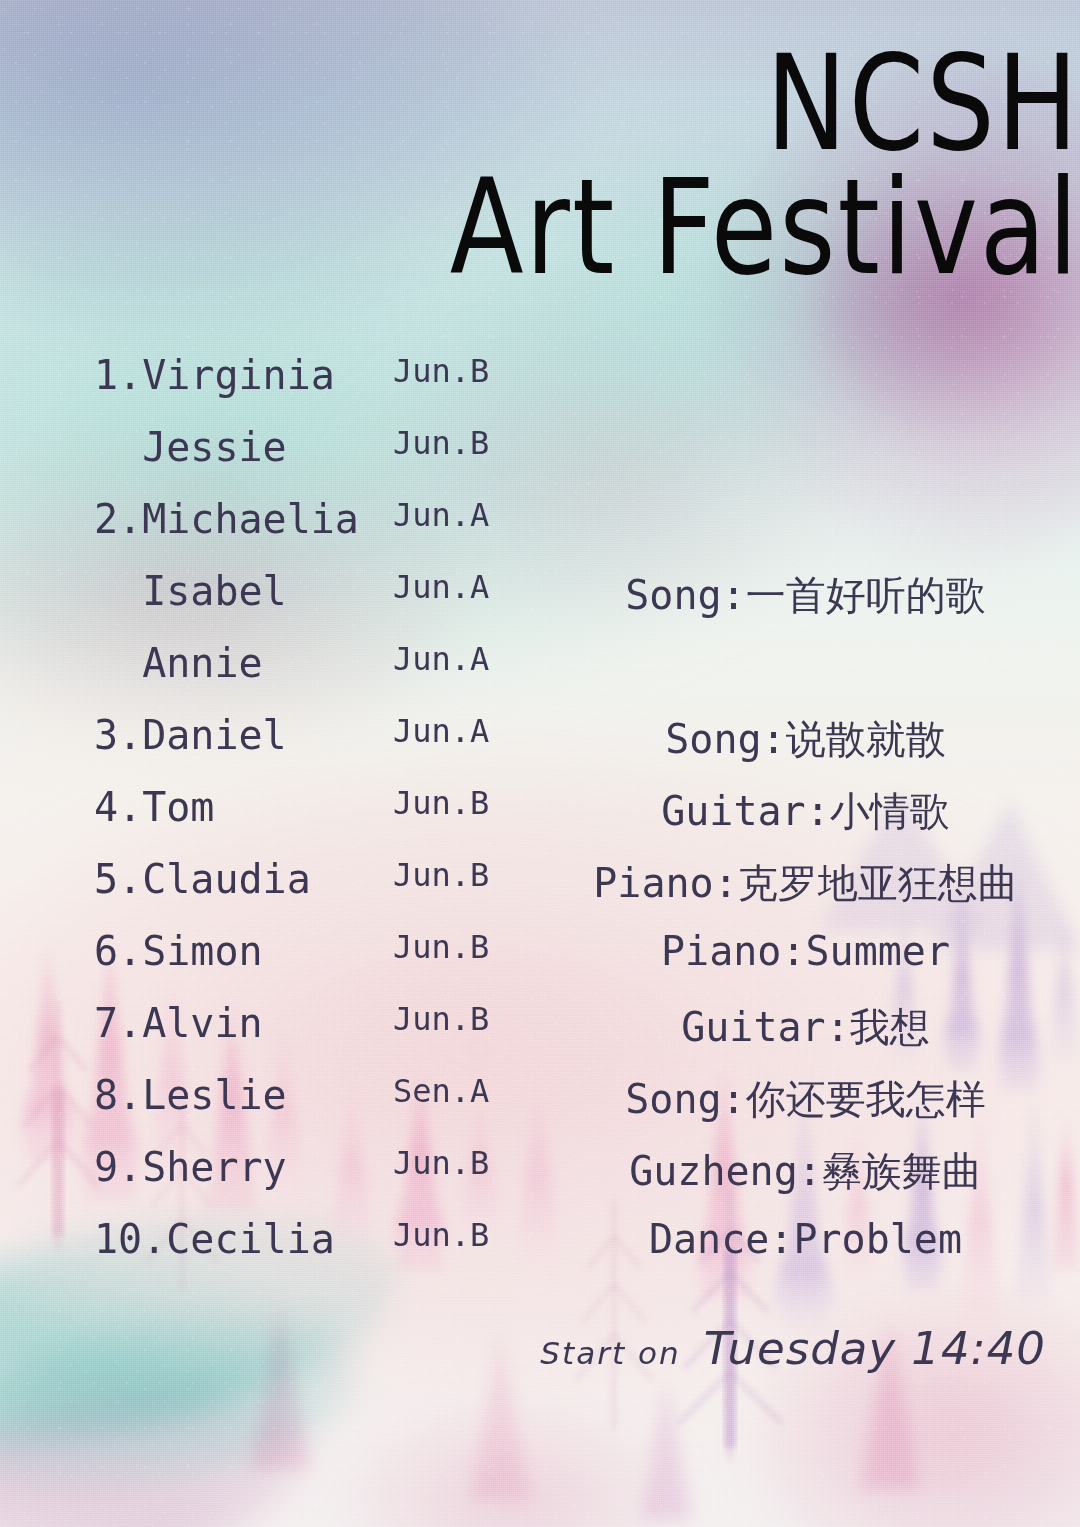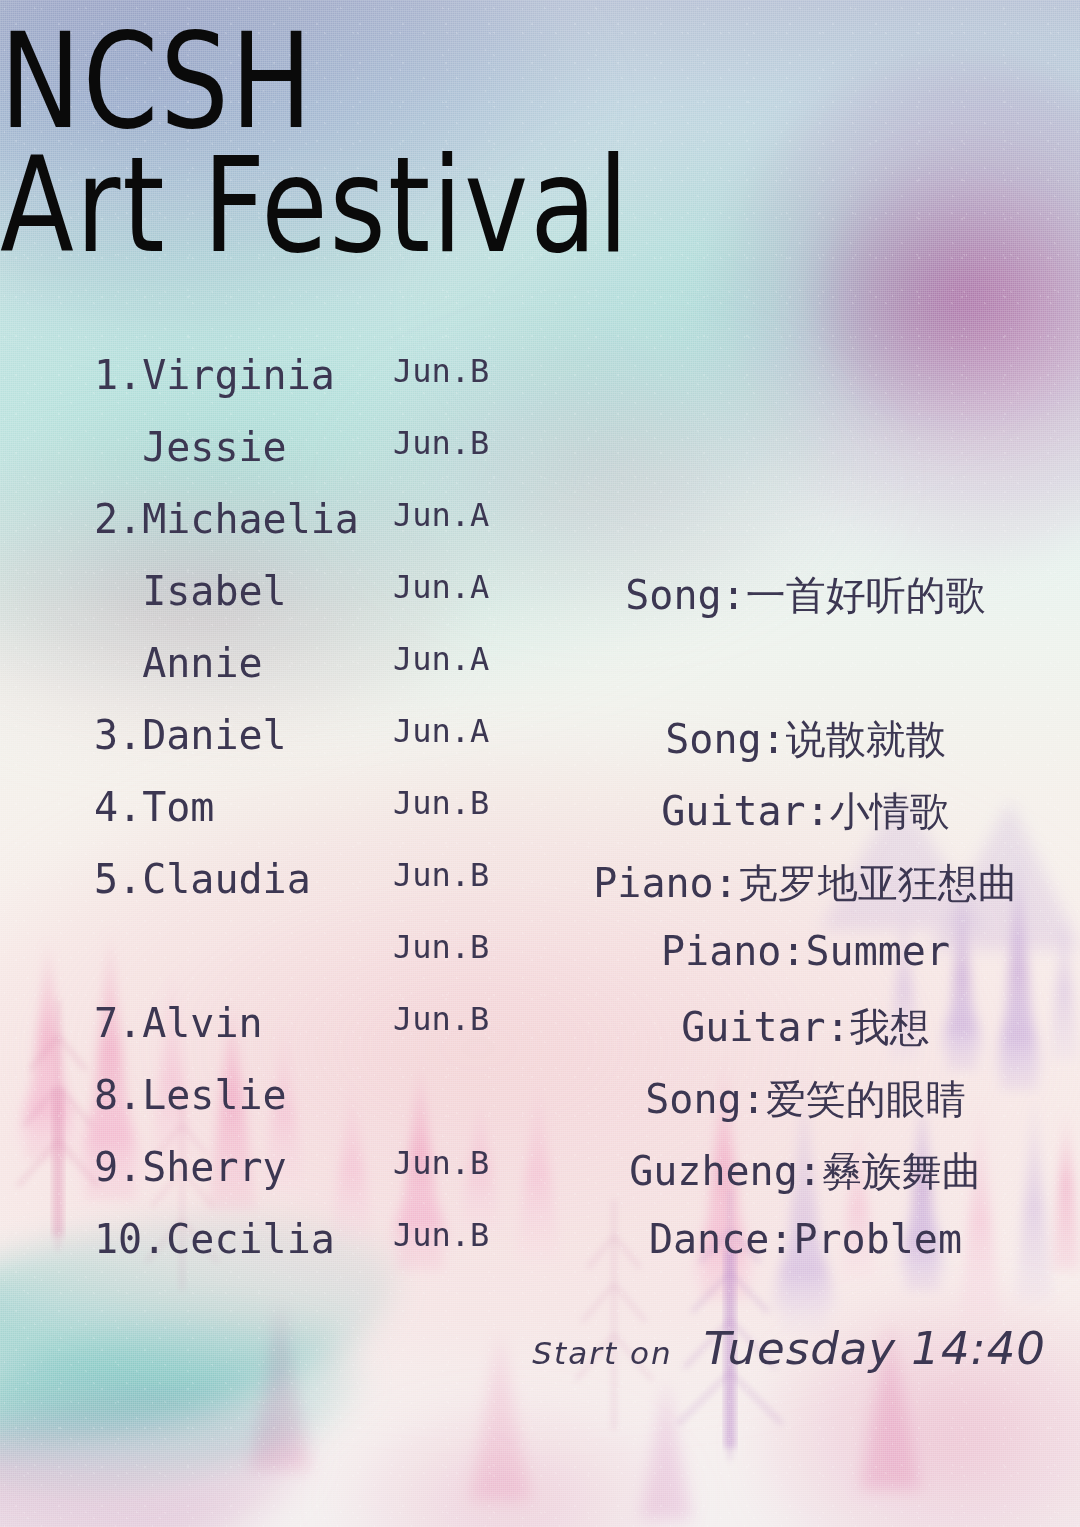--- a/index.html
+++ b/index.html
@@ -140,22 +140,22 @@
       radial-gradient(circle at 52% 88%, rgba(255,255,255,.7) 0 1px, transparent 1px);
     background-size:37px 41px,43px 39px,51px 47px,33px 45px,47px 37px;
     mix-blend-mode:screen;
   }
   .forest{position:absolute;inset:0;pointer-events:none;}
 
   
   .content{position:absolute;inset:0;}
 
   #title-block{
-    position:absolute;left:0;right:0;top:16px;
-    text-align:left;
+    position:absolute;left:0;right:0;top:38px;
+    text-align:right;
   }
   .title-line{
     font-family:"DejaVu Sans",sans-serif;
     color:#0a0a0a;
     font-weight:400;
     letter-spacing:2px;
     line-height:1.0;
     transform:scaleY(1.22);
     transform-origin:top center;
   }
@@ -186,21 +186,21 @@
   }
   .c-item .cjk{font-family:"DejaVu Sans","Liberation Sans",sans-serif;}
 
   #footer{
     position:absolute;right:34px;top:1322px;
     color:#3c3752;white-space:nowrap;
     font-family:"DejaVu Sans","Liberation Sans",sans-serif;
     font-style:italic;
   }
   #footer-prefix{font-size:31px;letter-spacing:2px;margin-top:40px;}
-  #footer-when{font-size:45px;letter-spacing:1px;margin-left:26px;}
+  #footer-when{font-size:45px;letter-spacing:1px;margin-left:18px;}
 </style>
 </head>
 <body>
 
 <div id="poster">
 
   <div class="bg bg-base"></div>
   <div class="wash w-lav1"></div>
   <div class="wash w-cyan1"></div>
   <div class="wash w-cyan2"></div>
@@ -379,31 +379,33 @@
           <div class="c-num">4.Tom</div>
           <div class="c-class">Jun.B</div>
           <div class="c-item"><span>Guitar:</span><span class="cjk">小情歌</span></div>
         </div>
         <div class="row">
           <div class="c-num">5.Claudia</div>
           <div class="c-class">Jun.B</div>
           <div class="c-item"><span>Piano:</span><span class="cjk">克罗地亚狂想曲</span></div>
         </div>
         <div class="row">
+          <div class="c-num">6.Simon</div>
           <div class="c-class">Jun.B</div>
           <div class="c-item"><span>Piano:</span><span>Summer</span></div>
         </div>
         <div class="row">
           <div class="c-num">7.Alvin</div>
           <div class="c-class">Jun.B</div>
           <div class="c-item"><span>Guitar:</span><span class="cjk">我想</span></div>
         </div>
         <div class="row">
           <div class="c-num">8.Leslie</div>
-          <div class="c-item"><span>Song:</span><span class="cjk">爱笑的眼睛</span></div>
+          <div class="c-class">Sen.A</div>
+          <div class="c-item"><span>Song:</span><span class="cjk">你还要我怎样</span></div>
         </div>
         <div class="row">
           <div class="c-num">9.Sherry</div>
           <div class="c-class">Jun.B</div>
           <div class="c-item"><span>Guzheng:</span><span class="cjk">彝族舞曲</span></div>
         </div>
         <div class="row">
           <div class="c-num">10.Cecilia</div>
           <div class="c-class">Jun.B</div>
           <div class="c-item"><span>Dance:</span><span>Problem</span></div>

